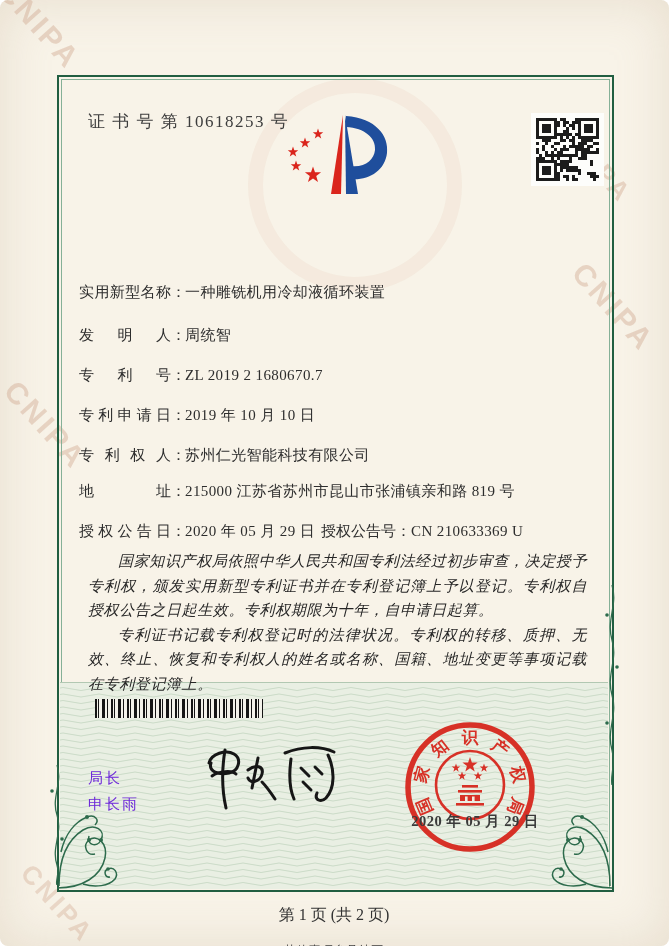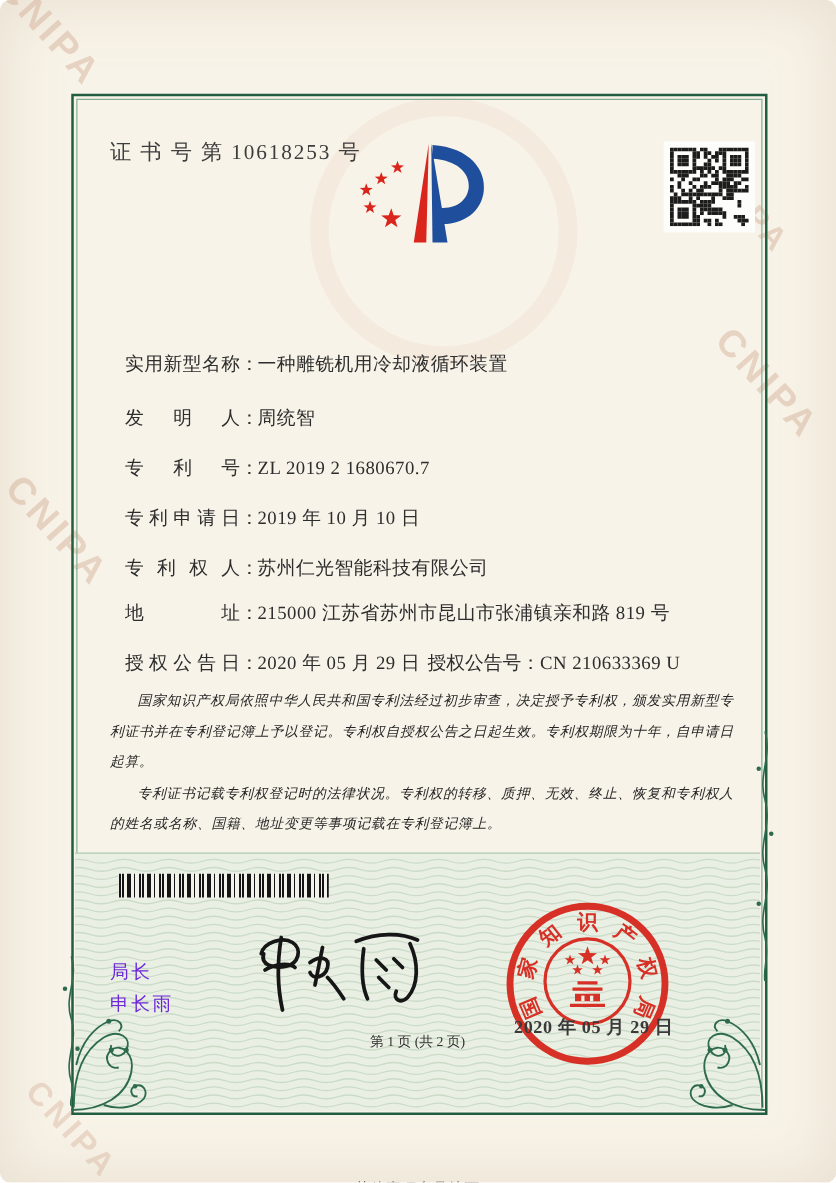--- a/index.html
+++ b/index.html
@@ -27,50 +27,50 @@
   .band svg{position:absolute;inset:0;}
   .band path{stroke:#c6d7c3;stroke-width:1;fill:none;opacity:.85;}
   
   .cert-no{position:absolute;left:88px;top:110px;font-size:17px;color:#3d3d3d;letter-spacing:1.5px;}
   .logo{position:absolute;left:280px;top:108px;width:124px;height:92px;}
   .qr-box{position:absolute;left:531px;top:113px;width:73px;height:73px;background:#fdfdfb;}
   .qr-box svg{position:absolute;left:5px;top:5px;fill:#1c1c1c;}
   .title{position:absolute;left:0;top:204px;width:669px;text-align:center;font-size:33px;
       font-weight:bold;color:#141414;letter-spacing:6px;}
   
-  .frow{position:absolute;left:100px;width:500px;height:20px;line-height:20px;font-size:15px;color:#2d2d2d;}
+  .frow{position:absolute;left:79px;width:500px;height:20px;line-height:20px;font-size:15px;color:#2d2d2d;}
   .f-label{display:inline-block;width:92px;text-align:justify;text-align-last:justify;vertical-align:top;}
   .f-colon{display:inline-block;width:14px;}
   .f-value{letter-spacing:.4px;}
   .fr0{top:282px;} .fr1{top:325px;} .fr2{top:365px;} .fr3{top:405px;} .fr4{top:445px;} .fr5{top:481px;}
   .frow-grant{top:521px;}
   .grant-right{position:absolute;left:242px;top:0;}
   
-  .body-text{position:absolute;left:88px;top:549px;width:499px;font-size:11px;line-height:24.5px;
+  .body-text{position:absolute;left:88px;top:549px;width:499px;font-size:15px;line-height:24.5px;
       color:#262626;font-style:italic;letter-spacing:.6px;text-align:justify;}
   .body-text p{margin:0;text-indent:2em;}
   
   .barcode{position:absolute;left:95px;top:699px;width:168px;height:19px;
       background:repeating-linear-gradient(90deg,#151515 0 2px,#f3f2ea 2px 3px,#151515 3px 4px,
       #f3f2ea 4px 7px,#151515 7px 10px,#f3f2ea 10px 12px,#151515 12px 13px,#f3f2ea 13px 16px);}
   
   .sig-titles{position:absolute;left:88px;top:765px;font-family:"Liberation Sans",sans-serif;
       font-size:15px;color:#6d28d9;line-height:26px;letter-spacing:2px;}
   .sig-script{position:absolute;left:195px;top:736px;width:150px;height:86px;}
   .sig-script path{stroke:#161616;stroke-width:3;fill:none;stroke-linecap:round;}
   
   .seal{position:absolute;left:404px;top:721px;width:132px;height:132px;opacity:.95;}
   .seal svg{position:absolute;inset:0;}
   #seal-arc{position:absolute;inset:0;}
   #seal-arc span{position:absolute;left:50%;top:50%;width:20px;height:20px;margin:0;
       font-size:16.5px;font-weight:bold;color:#d7271d;text-align:center;line-height:20px;}
   .seal-date{position:absolute;left:408px;top:812px;width:134px;text-align:center;font-size:14.5px;
       color:#3a3a3a;font-weight:600;letter-spacing:.5px;}
   
-  .page-num{position:absolute;left:234px;top:826px;width:200px;text-align:center;font-size:11px;color:#333;}
+  .page-num{position:absolute;left:234px;top:905px;width:200px;text-align:center;font-size:16px;color:#333;}
   .cont-note{position:absolute;left:234px;top:903px;width:200px;text-align:center;font-size:11.5px;
       color:#3c3c3c;letter-spacing:1px;margin-top:40px;}
   
   .flourish path{stroke:#2d6b4c;stroke-width:1.5;fill:none;}
   .flourish circle{fill:#2d6b4c;}
   .fl-br{position:absolute;left:516px;top:772px;width:100px;height:120px;}
   .fl-bl{position:absolute;left:53px;top:772px;width:100px;height:120px;transform:scaleX(-1);}
   .vine{position:absolute;width:20px;}
   .vine path{stroke:#2d6b4c;stroke-width:1.3;fill:none;}
   .vine circle{fill:#2d6b4c;}

